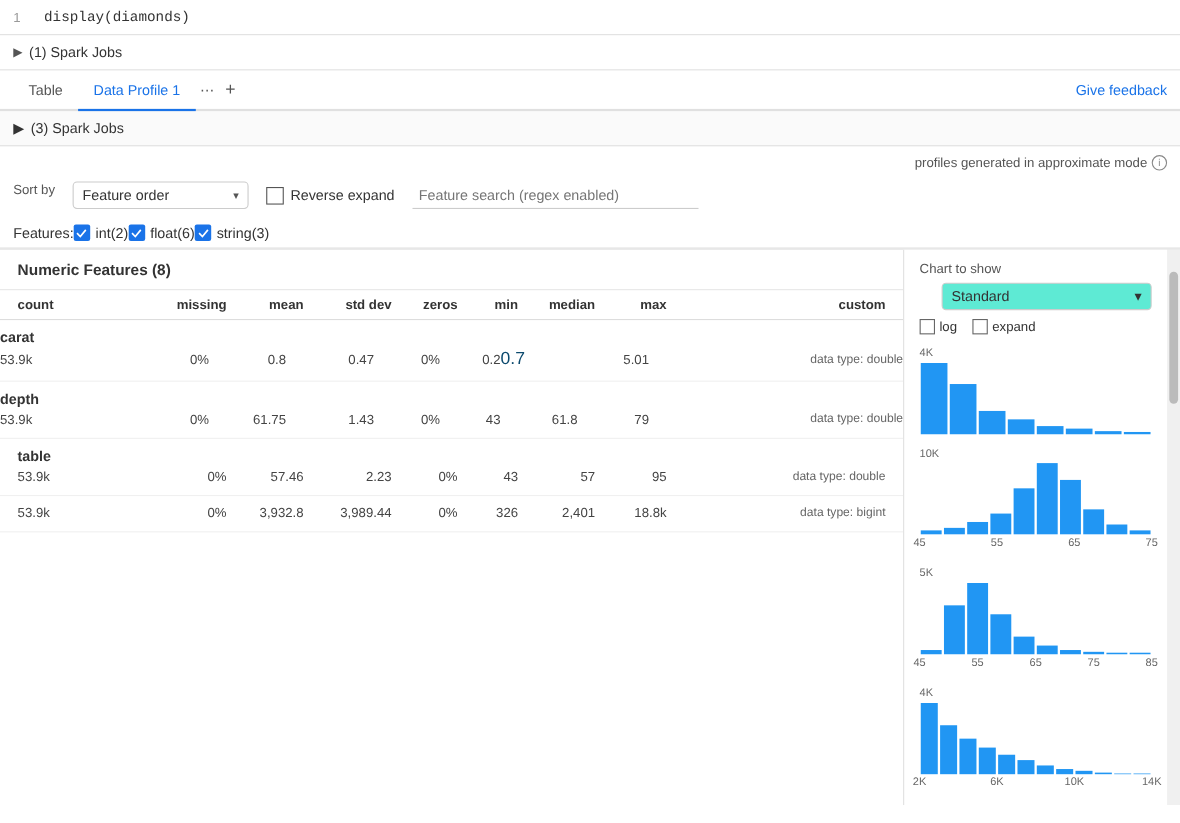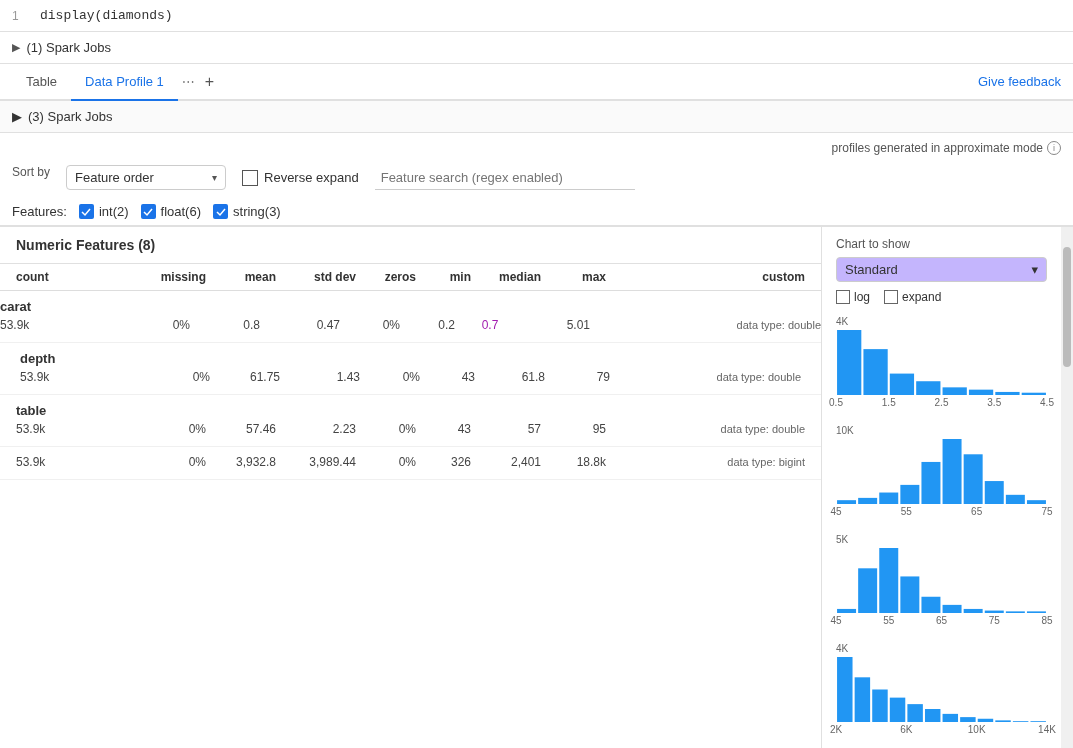--- a/index.html
+++ b/index.html
@@ -26,28 +26,28 @@
 
     .sort-bar { display: flex; gap: 16px; padding: 6px 12px 8px; }
     .sort-by-label { font-size: 12px; color: #555; }
     .sort-select { display: flex; align-items: center; gap: 4px; border: 1px solid #ccc; border-radius: 4px; padding: 4px 8px; min-width: 160px; cursor: pointer; background: #fff; }
     .sort-select-text { flex: 1; font-size: 13px; }
     .sort-select-arrow { color: #555; font-size: 10px; }
     .reverse-order { display: flex; align-items: center; gap: 6px; cursor: pointer; }
     .checkbox-box { width: 16px; height: 16px; border: 1px solid #555; display: flex; align-items: center; justify-content: center; background: #fff; }
     .feature-search { border: none; border-bottom: 1px solid #ccc; padding: 4px 6px; font-size: 13px; color: #999; width: 260px; outline: none; }
 
-    .features-bar { display: flex; align-items: center; gap: 12px; padding: 6px 12px; border-bottom: 1px solid #e0e0e0; }
+    .features-bar { display: flex; align-items: center; gap: 0; padding: 6px 12px; border-bottom: 1px solid #e0e0e0; }
     .features-label { font-weight: 500; font-size: 13px; }
     .feat-checkbox { display: flex; align-items: center; gap: 5px; cursor: pointer; }
     .feat-cb { width: 15px; height: 15px; background: #1a73e8; display: flex; align-items: center; justify-content: center; border-radius: 2px; }
     .feat-cb svg { width: 10px; height: 10px; fill: #fff; }
     .section-header { padding: 10px 16px; font-weight: 600; font-size: 14px; background: #fff; border-bottom: 1px solid #e0e0e0; }
     .chart-to-show { font-size: 12px; color: #555; margin-bottom: 6px; }
-    .chart-select { display: flex; align-items: center; border: 1px solid #ccc; border-radius: 4px; padding: 4px 8px; margin-bottom: 8px; cursor: pointer; background: #c4b5fd; }
+    .chart-select { display: flex; align-items: center; border: 1px solid #ccc; border-radius: 4px; padding: 4px 8px; margin-bottom: 8px; cursor: pointer; background: #5eead4; margin-left: 20px; }
     .chart-select-text { flex: 1; font-size: 13px; }
     .chart-options { display: flex; gap: 14px; font-size: 12px; }
     .chart-opt { display: flex; align-items: flex-start; gap: 4px; cursor: pointer; }
     .chart-opt-cb { width: 14px; height: 14px; border: 1px solid #666; background: #fff; display: inline-block; }
 
     .scrollbar-area { width: 12px; background: #f0f0f0; flex-shrink: 0; position: relative; }
     .scrollbar-thumb { width: 8px; height: 120px; background: #bbb; border-radius: 4px; position: absolute; top: 20px; left: 2px; }
   </style>
 </head>
 <body>
@@ -142,26 +142,26 @@
     <div id="feature-rows">
         <div style="padding: 8px 0 10px; border-bottom: 1px solid rgb(240, 240, 240);">
     <div style="font-weight:600;font-size:13px;margin-bottom:4px;">carat</div>
     <div style="display:grid;grid-template-columns:130px 60px 70px 80px 60px 55px 70px 65px 1fr;align-items:center;">
       <span style="font-size:12px;color:#444;">53.9k</span>
       <span style="font-size:12px;color:#444;text-align:right;">0%</span>
       <span style="font-size:12px;color:#444;text-align:right;">0.8</span>
       <span style="font-size:12px;color:#444;text-align:right;">0.47</span>
       <span style="font-size:12px;color:#444;text-align:right;">0%</span>
       <span style="font-size:12px;color:#444;text-align:right;">0.2</span>
-      <span style="font-size:12px;color:#a21caf;text-align:center;">0.7</span>
+      <span style="font-size:16px;color:#0c4a6e;text-align:left;">0.7</span>
       <span style="font-size:12px;color:#444;text-align:right;">5.01</span>
       <span style="font-size:11px;color:#666;text-align:right;">data type: double</span>
     </div>
   </div>
-        <div style="padding: 8px 20px 10px; border-bottom: 1px solid rgb(240, 240, 240);">
+        <div style="padding: 8px 0 10px; border-bottom: 1px solid rgb(240, 240, 240);">
     <div style="font-weight:600;font-size:13px;margin-bottom:4px;">depth</div>
     <div style="display:grid;grid-template-columns:130px 60px 70px 80px 60px 55px 70px 65px 1fr;align-items:center;">
       <span style="font-size:12px;color:#444;">53.9k</span>
       <span style="font-size:12px;color:#444;text-align:right;">0%</span>
       <span style="font-size:12px;color:#444;text-align:right;">61.75</span>
       <span style="font-size:12px;color:#444;text-align:right;">1.43</span>
       <span style="font-size:12px;color:#444;text-align:right;">0%</span>
       <span style="font-size:12px;color:#444;text-align:right;">43</span>
       <span style="font-size:12px;color:#444;text-align:right;">61.8</span>
       <span style="font-size:12px;color:#444;text-align:right;">79</span>
@@ -223,27 +223,20 @@
     <svg width="100%" height="65" style="display:block;margin-top:14px;">
       <rect x="0.5%" y="0" width="11.5%" height="65" fill="#2196F3"></rect>
             <rect x="13%" y="19.11764705882353" width="11.5%" height="45.88235294117647" fill="#2196F3"></rect>
             <rect x="25.5%" y="43.58823529411765" width="11.5%" height="21.41176470588235" fill="#2196F3"></rect>
             <rect x="38%" y="51.23529411764706" width="11.5%" height="13.76470588235294" fill="#2196F3"></rect>
             <rect x="50.5%" y="57.35294117647059" width="11.5%" height="7.647058823529411" fill="#2196F3"></rect>
             <rect x="63%" y="59.64705882352941" width="11.5%" height="5.352941176470588" fill="#2196F3"></rect>
             <rect x="75.5%" y="61.94117647058823" width="11.5%" height="3.0588235294117645" fill="#2196F3"></rect>
             <rect x="88%" y="62.705882352941174" width="11.5%" height="2.2941176470588234" fill="#2196F3"></rect>
     </svg>
-    <div style="position:relative;height:16px;margin-top:2px;">
-      <span style="position:absolute;left:0%;transform:translateX(-50%);font-size:10px;color:#666;">0.5</span>
-            <span style="position:absolute;left:25%;transform:translateX(-50%);font-size:10px;color:#666;">1.5</span>
-            <span style="position:absolute;left:50%;transform:translateX(-50%);font-size:10px;color:#666;">2.5</span>
-            <span style="position:absolute;left:75%;transform:translateX(-50%);font-size:10px;color:#666;">3.5</span>
-            <span style="position:absolute;left:100%;transform:translateX(-50%);font-size:10px;color:#666;">4.5</span>
-    </div>
   </div>
         <div style="margin-top: 12px;">
     <div style="position:relative;display:flex;align-items:flex-end;">
       <span style="font-size:10px;color:#666;position:absolute;left:0;top:0;">10K</span>
     </div>
     <svg width="100%" height="65" style="display:block;margin-top:14px;">
       <rect x="0.5%" y="61.1764705882353" width="9%" height="3.8235294117647056" fill="#2196F3"></rect>
             <rect x="10.5%" y="58.88235294117647" width="9%" height="6.117647058823529" fill="#2196F3"></rect>
             <rect x="20.5%" y="53.529411764705884" width="9%" height="11.470588235294118" fill="#2196F3"></rect>
             <rect x="30.5%" y="45.88235294117647" width="9%" height="19.11764705882353" fill="#2196F3"></rect>

